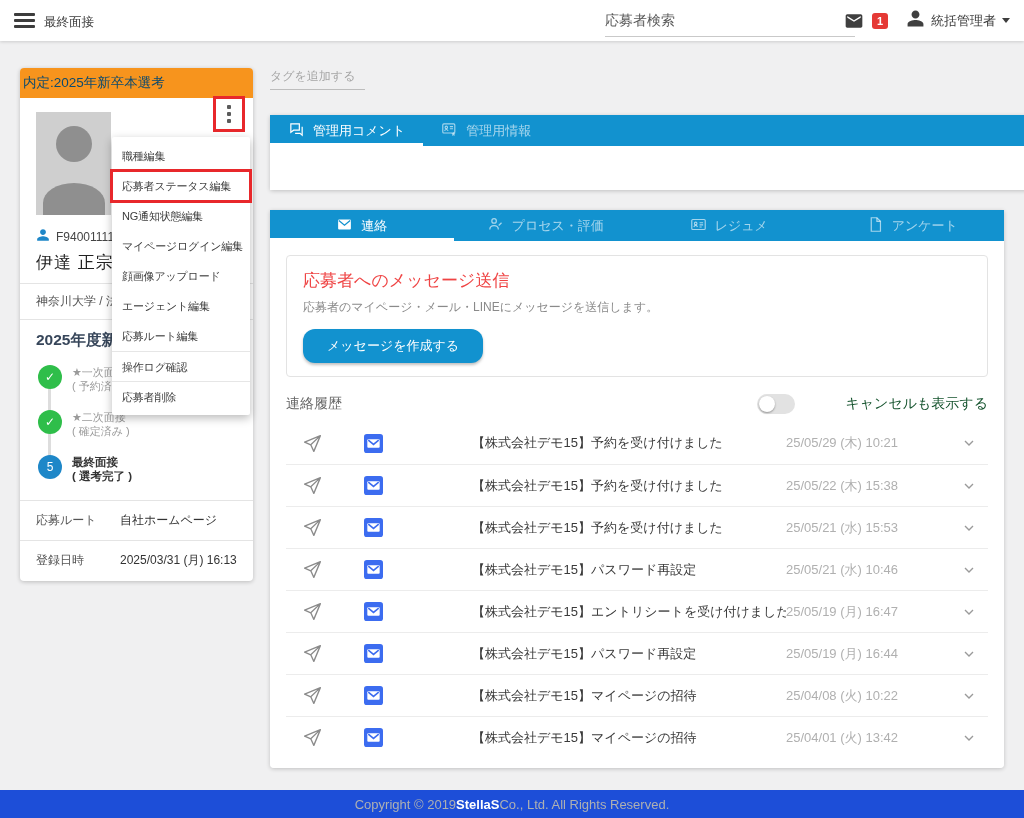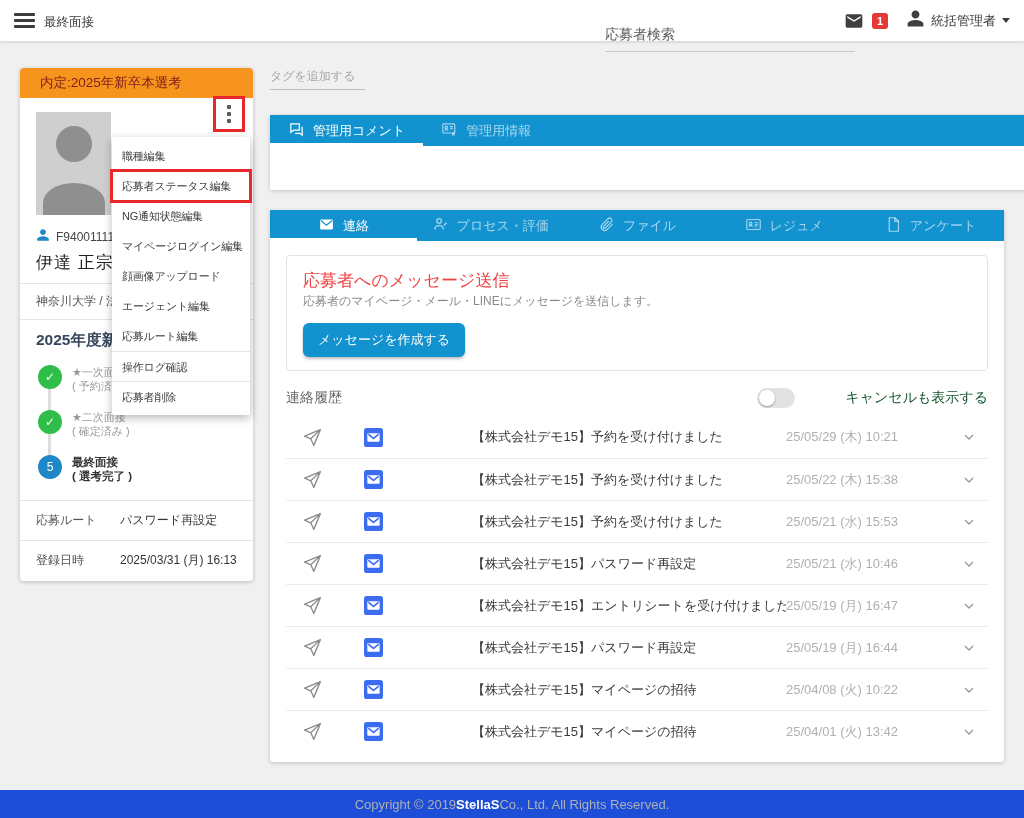--- a/index.html
+++ b/index.html
@@ -11,21 +11,21 @@
     color: #333;
   }
   
   .appbar {
     position: absolute; top:0; left:0; width:1024px; height:41px;
     background:#fff; box-shadow: 0 1px 3px rgba(0,0,0,.15); z-index: 30;
   }
   .hamburger { position:absolute; left:14px; top:13px; width:21px; height:15px; cursor:pointer; }
   .hamburger span { display:block; height:3px; background:#3d3d3d; border-radius:1px; margin-bottom:3px; }
   .appbar-title { position:absolute; left:44px; top:14px; font-size:12.5px; color:#3b3b3b; }
-  .search-wrap { position:absolute; left:605px; top:23px; width:250px;font-family:Liberation Mono, monospace; }
+  .search-wrap { position:absolute; left:605px; top:8px; width:250px; }
   .search-wrap input {
     width:100%; border:none; border-bottom:1px solid #c9c9c9; outline:none;
     font-size:14px; padding:4px 0 8px 0; background:transparent; color:#444;
     font-family: inherit;
   }
   .search-wrap input::placeholder { color:#5a5a5a; opacity:1; }
   .appbar-right { position:absolute; right:14px; top:0; height:41px; display:flex; align-items:center; gap:8px; }
   .badge {
     background:#e53935; color:#fff; font-size:11px; font-weight:bold;
     padding:2px 5px; border-radius:3px; line-height:12px;
@@ -35,21 +35,21 @@
   .caret { width:0; height:0; border-left:4px solid transparent; border-right:4px solid transparent; border-top:5px solid #3d3d3d; }
 
   
   .applicant-card {
     position:absolute; left:20px; top:68px; width:233px;
     background:#fff; border-radius:4px; box-shadow:0 1px 4px rgba(0,0,0,.22);
     padding-bottom:10px; z-index:5;
   }
   .status-banner {
     height:30px; background:#f7941d; border-radius:4px 4px 0 0;
-    color:#7f1d1d; font-size:13.5px; line-height:30px; padding:0 20px;
+    color:#0c4a6e; font-size:13.5px; line-height:30px; padding:0 3px;
     white-space:nowrap; overflow:hidden;
   }
   .card-body { padding:14px 16px 0 16px; position:relative; }
   .avatar { width:75px; height:103px; background:#cfcfcf; position:relative; overflow:hidden; }
   .avatar .head { position:absolute; left:50%; top:14px; transform:translateX(-50%); width:36px; height:36px; border-radius:50%; background:#8f8f8f; }
   .avatar .shoulders { position:absolute; left:50%; bottom:-8px; transform:translateX(-50%); width:62px; height:40px; border-radius:50% 50% 0 0; background:#8f8f8f; }
   .kebab-annot {
     position:absolute; right:8px; top:-2px; border:3px solid #e8282b; padding:2px;
   }
   .kebab-btn { width:22px; height:26px; display:flex; flex-direction:column; align-items:center; justify-content:center; gap:3px; cursor:pointer; background:#fff; }
@@ -113,24 +113,24 @@
   .main-panel {
     position:absolute; left:270px; top:210px; width:734px; z-index:3;
     border-radius:0 0 4px 4px; box-shadow:0 1px 4px rgba(0,0,0,.2);
   }
   .main-tabs { background:#1292cf; height:31px; display:flex; }
   .main-tabs .bar-tab { flex:1; justify-content:center; padding:0; }
   .panel-body { background:#fff; padding:14px 16px 10px 16px; border-radius:0 0 4px 4px; }
 
   .message-box { border:1px solid #e3e3e3; border-radius:4px; padding:13px 16px 13px 16px; }
   .msg-title { font-size:17px; color:#ef4444; }
-  .msg-desc { font-size:12px; color:#8a8a8a; margin-top:1px; }
+  .msg-desc { font-size:12px; color:#8a8a8a; margin-top:7px; }
   .msg-btn {
-    margin-top:13px; background:#1292cf; color:#fff; border:none; border-radius:6px;
-    font-size:13px; padding:8px 15px; cursor:pointer; box-shadow:0 2px 3px rgba(0,0,0,.25);
+    margin-top:13px; background:#1292cf; color:#fff; border:none; border-radius:12px;
+    font-size:13px; padding:8px 24px; cursor:pointer; box-shadow:0 2px 3px rgba(0,0,0,.25);
     font-family:inherit;
   }
   .history-head { display:flex; align-items:center; margin-top:17px; padding:0 0 0 0;gap:16px; }
   .history-title { font-size:14px; color:#666; }
   .history-right { margin-left:auto; display:flex; align-items:center; gap:10px; }
   .toggle { width:38px; height:20px; border-radius:10px; background:#e2e2e2; position:relative; cursor:pointer; }
   .toggle .knob { position:absolute; left:2px; top:2px; width:16px; height:16px; border-radius:50%; background:#fff; box-shadow:0 1px 2px rgba(0,0,0,.35); }
   .toggle-label { font-size:14px; color:#14532d;margin-left:40px; }
 
   .history-rows { margin-top:8px; }
@@ -231,21 +231,21 @@
         <div class="tl-text">
           <div>最終面接</div>
           <div>( 選考完了 )</div>
         </div>
       </div>
     </div>
 
     <div class="hr"></div>
     <div class="detail-row">
       <span class="dl">応募ルート</span>
-      <span class="dv">パスワード再設定</span>
+      <span class="dv">自社ホームページ</span>
     </div>
     <div class="hr"></div>
     <div class="detail-row">
       <span class="dl">登録日時</span>
       <span class="dv">2025/03/31 (月) 16:13</span>
     </div>
   </div>
 </aside>
 
 <nav class="context-menu">
@@ -313,28 +313,20 @@
         <svg viewBox="0 0 24 24" width="17" height="17" fill="none" stroke="currentColor" stroke-width="1.8">
             <circle cx="10" cy="7" r="3.2"></circle>
             <path d="M4 19c0-3.3 2.7-5.5 6-5.5s6 2.2 6 5.5"></path>
             <path d="M16.5 13.5l4-4"></path>
           </svg>
       </span>
       <span>プロセス・評価</span>
     </div>
     <div class="bar-tab">
       <span>
-        <svg viewBox="0 0 24 24" width="17" height="17" fill="none" stroke="currentColor" stroke-width="1.7">
-            <path d="M20.5 11.5l-8 8a5 5 0 0 1-7-7l8.5-8.5a3.3 3.3 0 0 1 4.7 4.7L10.2 17a1.7 1.7 0 0 1-2.4-2.4l7.5-7.5"></path>
-          </svg>
-      </span>
-      <span>ファイル</span>
-    </div>
-    <div class="bar-tab">
-      <span>
         <svg viewBox="0 0 24 24" width="17" height="17" fill="none" stroke="currentColor" stroke-width="1.6">
             <rect x="2.5" y="5" width="19" height="14" rx="1.5"></rect>
             <circle cx="8" cy="10.5" r="1.8"></circle>
             <path d="M5.5 15.5c.5-1.4 1.5-2.2 2.5-2.2s2 .8 2.5 2.2"></path>
             <path d="M13.5 9.5h5M13.5 12.5h5M13.5 15.5h3"></path>
           </svg>
       </span>
       <span>レジュメ</span>
     </div>
     <div class="bar-tab">

